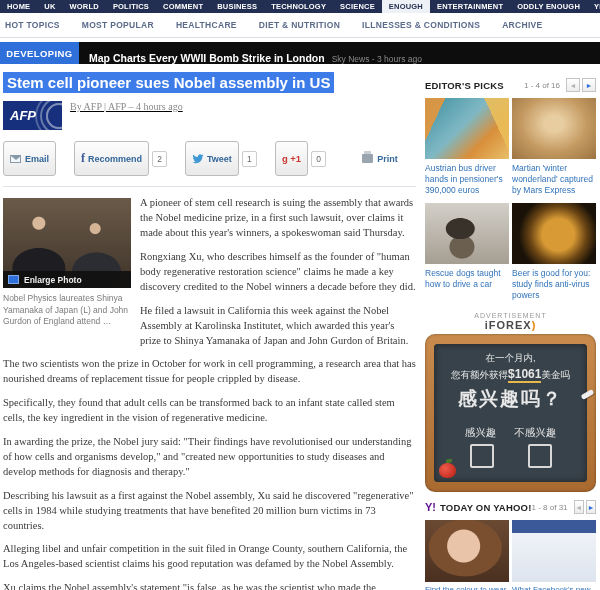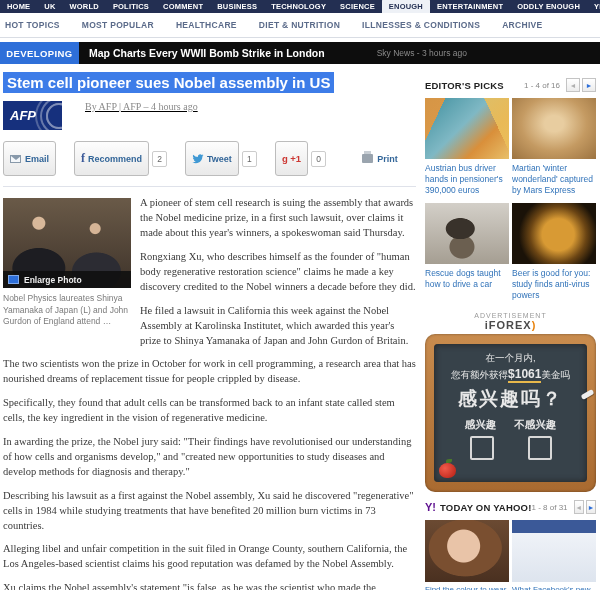--- a/index.html
+++ b/index.html
@@ -11,37 +11,37 @@
   .topnav .item { color:#fff; font-size:7.5px; font-weight:bold; padding:3px 7px 2px; letter-spacing:.2px; white-space:nowrap; }
   .topnav .item.active { background:#eef1f6; color:#232f52; border-radius:2px 2px 0 0; }
 
   
   .subnav { background:#fff; height:25px; display:flex; align-items:center; border-bottom:1px solid #d9dde4; padding-left:5px; }
   .subnav .item { color:#5b6b8a; font-size:8.5px; font-weight:bold; margin-right:22px; letter-spacing:.3px; white-space:nowrap; }
 
   
   .devwrap { margin-top:4px; display:flex; height:22px; }
   .devlabel { background:#2e6fd9; color:#fff; font-size:9.5px; font-weight:bold; width:79px; display:flex; align-items:center; justify-content:center; letter-spacing:.4px; }
-  .devbar { background:#0d0d0d; flex:1; display:flex; align-items:center; padding-left:10px;gap:45px; }
+  .devbar { background:#0d0d0d; flex:1; display:flex; align-items:flex-end; padding-left:10px; }
   .devheadline { color:#fff; font-size:10.5px; font-weight:bold; }
   .devsource { color:#8a8a8a; font-size:8.5px; margin-left:7px; }
 
   
   .main { display:flex; padding:0 0 0 2px; }
   .leftcol { width:420px; padding:9px 6px 0 1px; }
   .sidebar { width:177px; padding:6px 3px 0 3px; }
 
   
   .headline { display:inline; background:#3d7ce8; color:#fff; font-size:15px; font-weight:bold; padding:2px 4px; line-height:1.35; }
   .bylinerow { margin-top:8px; display:flex; align-items:flex-start;text-decoration:underline; }
   .afplogo { width:59px; height:29px; background:#16307d; position:relative; overflow:hidden; flex:0 0 auto; }
   .afplogo .txt { color:#fff; font-style:italic; font-weight:bold; font-size:13px; position:absolute; left:7px; top:7px; }
   .afplogo .rings { position:absolute; right:-10px; top:2px; width:26px; height:26px; border-radius:50%;
      border:2px solid rgba(255,255,255,.45); box-shadow:0 0 0 4px #16307d, 0 0 0 6px rgba(255,255,255,.35), 0 0 0 9px #16307d, 0 0 0 11px rgba(255,255,255,.25); }
-  .byline { font-family:"Liberation Serif", serif; color:#8a8a8a; font-size:10px; margin-left:23px; }
+  .byline { font-family:"Liberation Serif", serif; color:#8a8a8a; font-size:10px; margin-left:8px; }
 
   
   .sharerow { margin-top:11px; display:flex; align-items:center; }
   .sbtn { height:35px; display:flex; align-items:center; border:1px solid #bcbcbc; border-radius:3px;
      background:linear-gradient(#fdfdfd,#e9e9e9); padding:0 6px; font-size:9px; color:#336699; font-weight:bold; }
   .countbox { height:16px; min-width:15px; border:1px solid #ccc; border-radius:2px; background:#fff; color:#666;
      font-size:8.5px; display:flex; align-items:center; justify-content:center; margin-left:3px; padding:0 3px; }
   .gap { width:18px; }
   .envelope { display:inline-block; width:11px; height:8px; border:1px solid #8899aa; background:#f4f7fa; position:relative; margin-right:4px; }
   .envelope:before { content:""; position:absolute; left:0; top:0; border-left:5px solid transparent; border-right:5px solid transparent; border-top:4px solid #8899aa; }
@@ -105,21 +105,21 @@
   .adbrand .orange { color:#e8820c; }
 
   .board { margin-top:3px; width:171px; height:158px; border-radius:10px; position:relative;
      background:linear-gradient(#c98c4e,#a96a30); padding:10px 9px; box-shadow:inset 0 0 3px rgba(0,0,0,.4); }
   .boardinner { width:100%; height:100%; background:#37424a; border-radius:4px; box-shadow:inset 0 0 6px #222;
      color:#e8e8e8; text-align:center; padding-top:8px; }
   .bd1 { font-size:9.5px; }
   .bd2 { font-size:9.5px; margin-top:2px; }
   .bd2 .amount { font-size:12px; font-weight:bold; border-bottom:2px solid #e8b84b; }
   .bdbig { font-size:19px; font-weight:bold; margin-top:4px; letter-spacing:2px; }
-  .bdopts { display:flex; justify-content:center; gap:18px; margin-top:6px; font-size:10.5px; font-weight:bold; }
+  .bdopts { display:flex; justify-content:center; gap:18px; margin-top:14px; font-size:10.5px; font-weight:normal; }
   .bdboxes { display:flex; justify-content:center; gap:34px; margin-top:4px; }
   .chalkbox { width:24px; height:24px; border:2px solid #d8d8d8; border-radius:2px; }
   .apple { position:absolute; left:14px; bottom:14px; width:17px; height:15px; border-radius:50% 50% 46% 46%;
      background:radial-gradient(circle at 35% 35%, #f05a4a, #b51d12); }
   .apple:before { content:""; position:absolute; left:7px; top:-4px; width:6px; height:4px; background:#4a7a2a; border-radius:60% 0 60% 0; }
   .chalkpiece { position:absolute; right:2px; top:58px; width:13px; height:5px; background:#eee; border-radius:2px; transform:rotate(-30deg); box-shadow:0 1px 1px rgba(0,0,0,.4); }
 
   .yicon { color:#5d0f8f; font-weight:bold; font-size:11px; margin-right:4px; }
   .todaygrid { display:flex; justify-content:space-between; }
   .todayitem { width:84px; }

